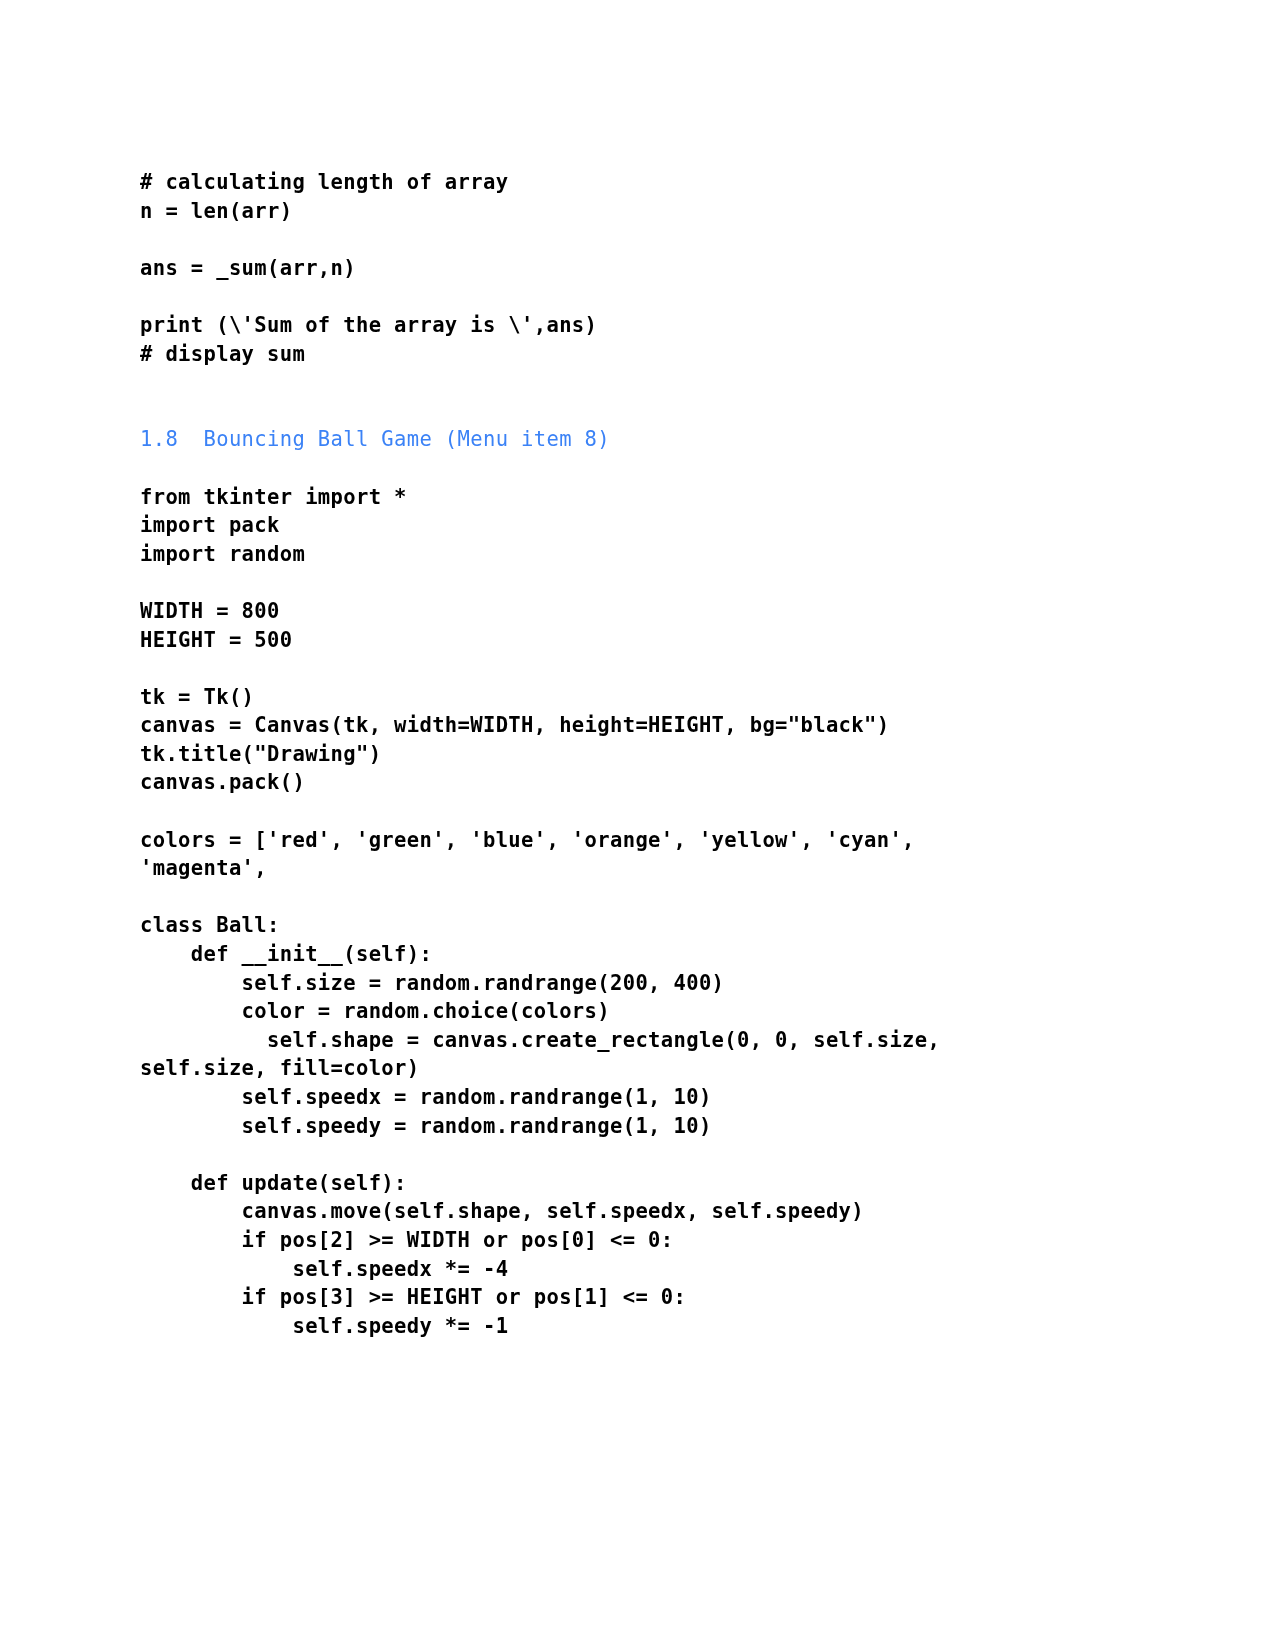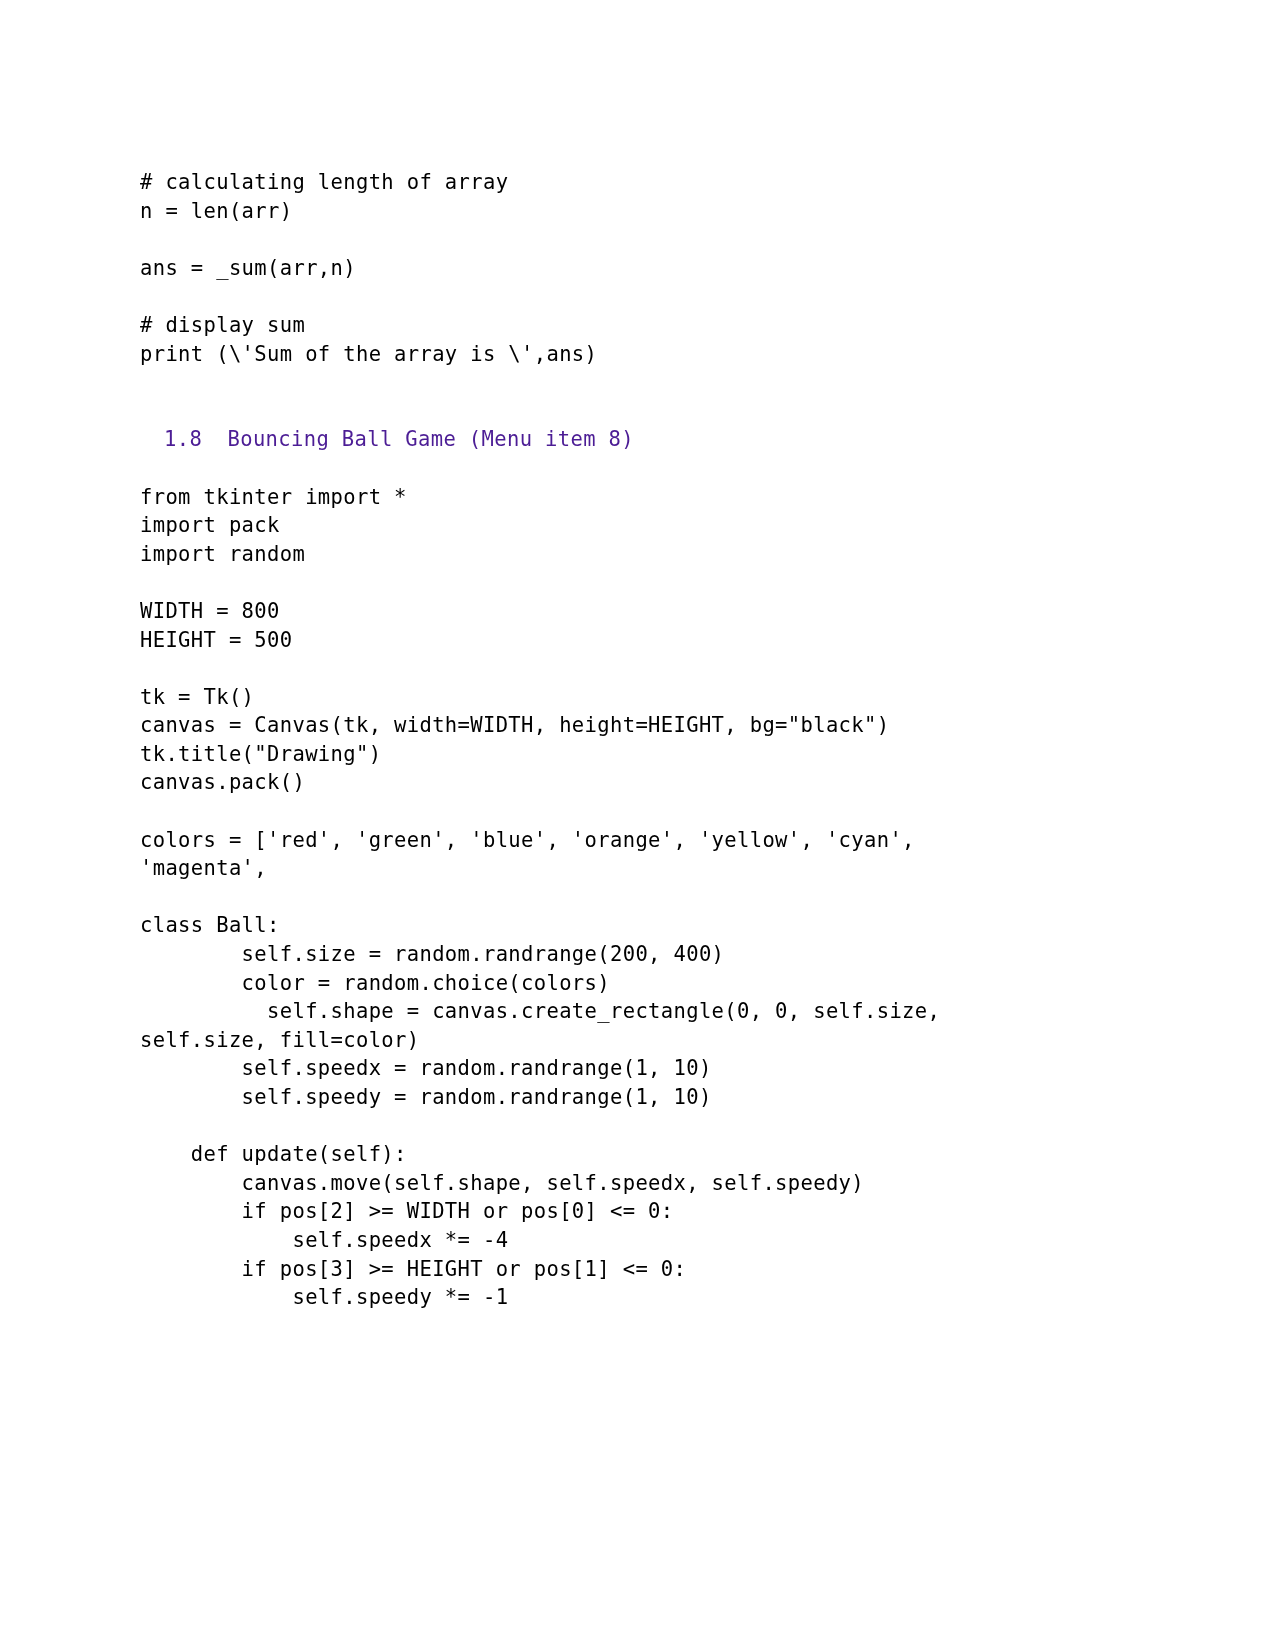--- a/index.html
+++ b/index.html
@@ -29,51 +29,51 @@
   }
   
   .line {
     font-family: "DejaVu Sans Mono", "Liberation Mono", monospace;
     font-size: 20.5px;
     line-height: 28.6px;
     white-space: pre;
     letter-spacing: 0.36px;
     color: #000000;
     min-height: 28.6px;
+    font-weight: bold;
   }
   .blank {
     white-space: pre;
     min-height: 28.6px;
     line-height: 28.6px;
     font-size: 20.5px;
   }
   .heading {
     font-family: "DejaVu Sans Mono", "Liberation Mono", monospace;
     font-size: 20.5px;
     line-height: 28.6px;
     white-space: pre;
     letter-spacing: 0.36px;
-    color: #4c1d95;
-    margin-left: 24px;
+    color: #3b82f6;
   }
 </style>
 </head>
 <body>
 
 <div class="page">
   <div class="content">
 
     <div>
       <div class="line"># calculating length of array</div>
       <div class="line">n = len(arr)</div>
       <div class="blank"> </div>
       <div class="line">ans = _sum(arr,n)</div>
       <div class="blank"> </div>
+      <div class="line">print (\'Sum of the array is \',ans)</div>
       <div class="line"># display sum</div>
-      <div class="line">print (\'Sum of the array is \',ans)</div>
     </div>
 
     <div class="blank"> </div>
     <div class="blank"> </div>
 
     <div class="heading">1.8  Bouncing Ball Game (Menu item 8)</div>
 
     <div>
       <div class="blank"> </div>
       <div class="line">from tkinter import *</div>
@@ -85,20 +85,21 @@
       <div class="blank"> </div>
       <div class="line">tk = Tk()</div>
       <div class="line">canvas = Canvas(tk, width=WIDTH, height=HEIGHT, bg="black")</div>
       <div class="line">tk.title("Drawing")</div>
       <div class="line">canvas.pack()</div>
       <div class="blank"> </div>
       <div class="line">colors = ['red', 'green', 'blue', 'orange', 'yellow', 'cyan',</div>
       <div class="line">'magenta',</div>
       <div class="blank"> </div>
       <div class="line">class Ball:</div>
+      <div class="line">    def __init__(self):</div>
       <div class="line">        self.size = random.randrange(200, 400)</div>
       <div class="line">        color = random.choice(colors)</div>
       <div class="line">          self.shape = canvas.create_rectangle(0, 0, self.size,</div>
       <div class="line">self.size, fill=color)</div>
       <div class="line">        self.speedx = random.randrange(1, 10)</div>
       <div class="line">        self.speedy = random.randrange(1, 10)</div>
       <div class="blank"> </div>
       <div class="line">    def update(self):</div>
       <div class="line">        canvas.move(self.shape, self.speedx, self.speedy)</div>
       <div class="line">        if pos[2] &gt;= WIDTH or pos[0] &lt;= 0:</div>

